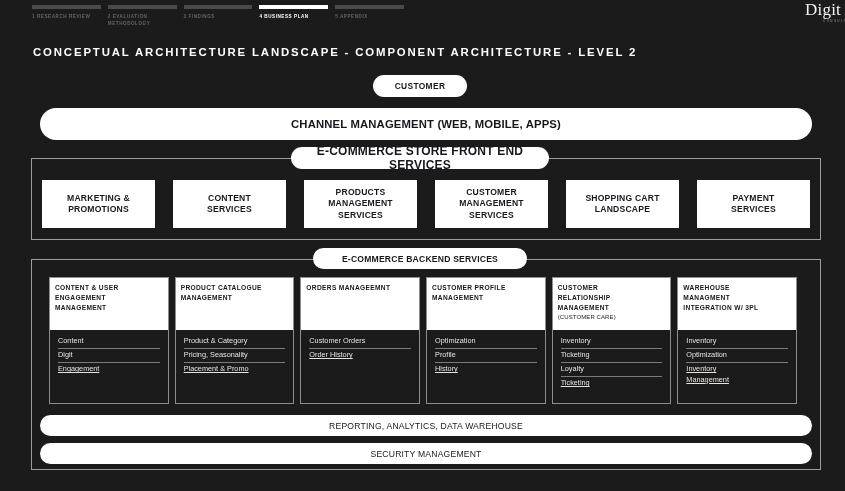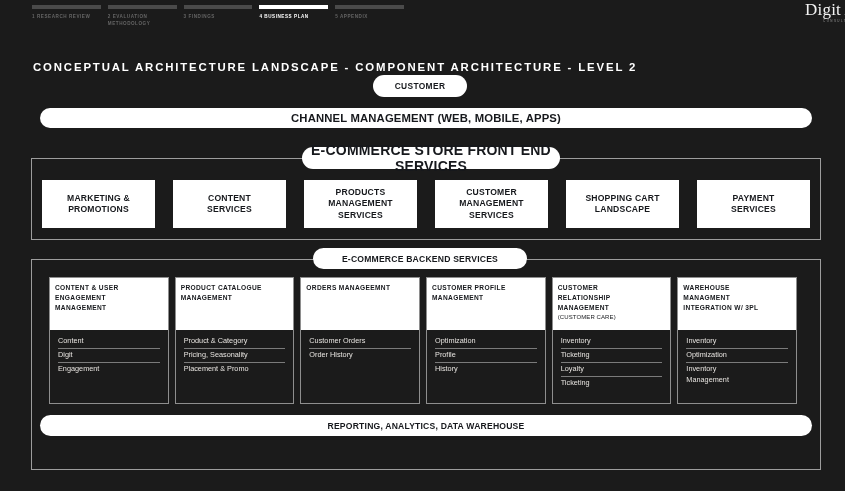--- a/index.html
+++ b/index.html
@@ -72,21 +72,20 @@
 
   
   .slide-title {
     position: absolute;
     left: 33px;
     top: 46px;
     font-size: 11.4px;
     font-weight: 700;
     letter-spacing: 1.85px;
     color: #ffffff;
-    margin-top: 15px;
   }
 
   
   .pill {
     background: #ffffff;
     color: #16181c;
     border-radius: 40px;
     display: flex;
     align-items: center;
     justify-content: center;
@@ -102,45 +101,45 @@
     height: 22px;
     font-size: 8.4px;
     letter-spacing: 0.35px;
   }
 
   .channel-bar {
     position: absolute;
     left: 40px;
     top: 108px;
     width: 772px;
-    height: 20px;
+    height: 32px;
     font-size: 11.3px;
     letter-spacing: 0.15px;
     font-weight: 600;
   }
 
   
   .panel {
     position: absolute;
     border: 1px solid #9d9d9d;
     background: #1b1b1b;
   }
   .storefront-panel {
     left: 31px;
     top: 158px;
     width: 790px;
     height: 82px;
   }
   .storefront-pill {
     position: absolute;
-    left: 302px;
+    left: 291px;
     top: 147px;
     width: 258px;
     height: 22px;
-    font-size: 14px;
+    font-size: 12px;
     letter-spacing: 0.2px;
     z-index: 5;
   }
 
   .fe-row {
     position: absolute;
     left: 42px;
     top: 180px;
     width: 768px;
     display: flex;
@@ -228,31 +227,31 @@
   }
   .card-item {
     font-size: 7.3px;
     color: #e6e3df;
     line-height: 1.45;
     padding-bottom: 1px;
     border-bottom: 1px solid #7b7b7b;
     margin-bottom: 1.5px;
     white-space: pre-line;
   }
-  .card-item:last-child { border-bottom: none; }
+  .card-item:last-child { border-bottom: none; text-decoration: underline; }
 
   
   .bottom-bar {
     position: absolute;
     left: 40px;
     width: 772px;
     height: 21px;
     font-size: 8.6px;
     letter-spacing: 0.2px;
-    font-weight: 700;
+    font-weight: 400;
   }
   .reporting-bar { top: 415px; }
   .security-bar { top: 443px; }
 </style>
 </head>
 <body>
 
 <div class="slide">
 
   <div class="topnav">
@@ -393,14 +392,15 @@
         <div class="card-item">Optimization</div>
         <div class="card-item">Inventory
 Management</div>
       </div>
     </div>
 
 
   </div>
 
   <div class="pill bottom-bar reporting-bar">REPORTING, ANALYTICS, DATA WAREHOUSE</div>
+  <div class="pill bottom-bar security-bar">SECURITY MANAGEMENT</div>
 
 </div>
 
 </body></html>

